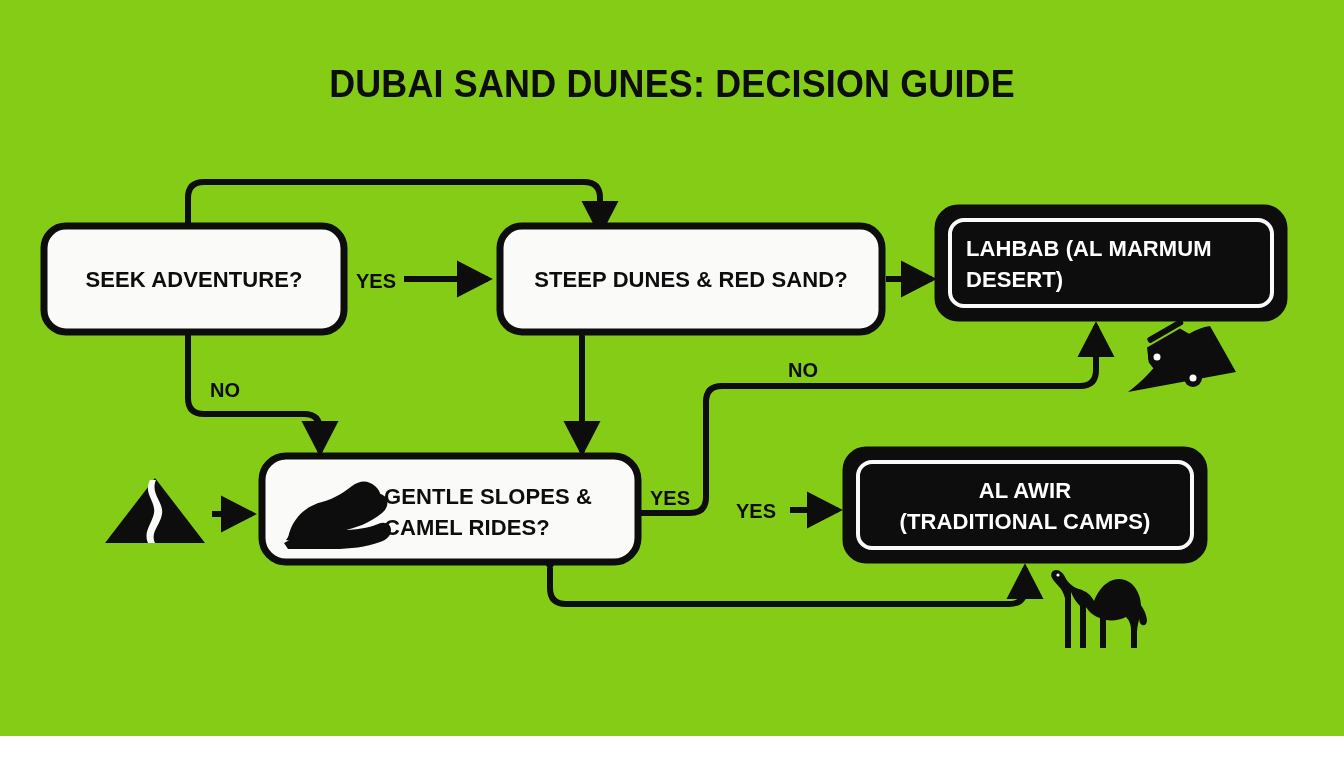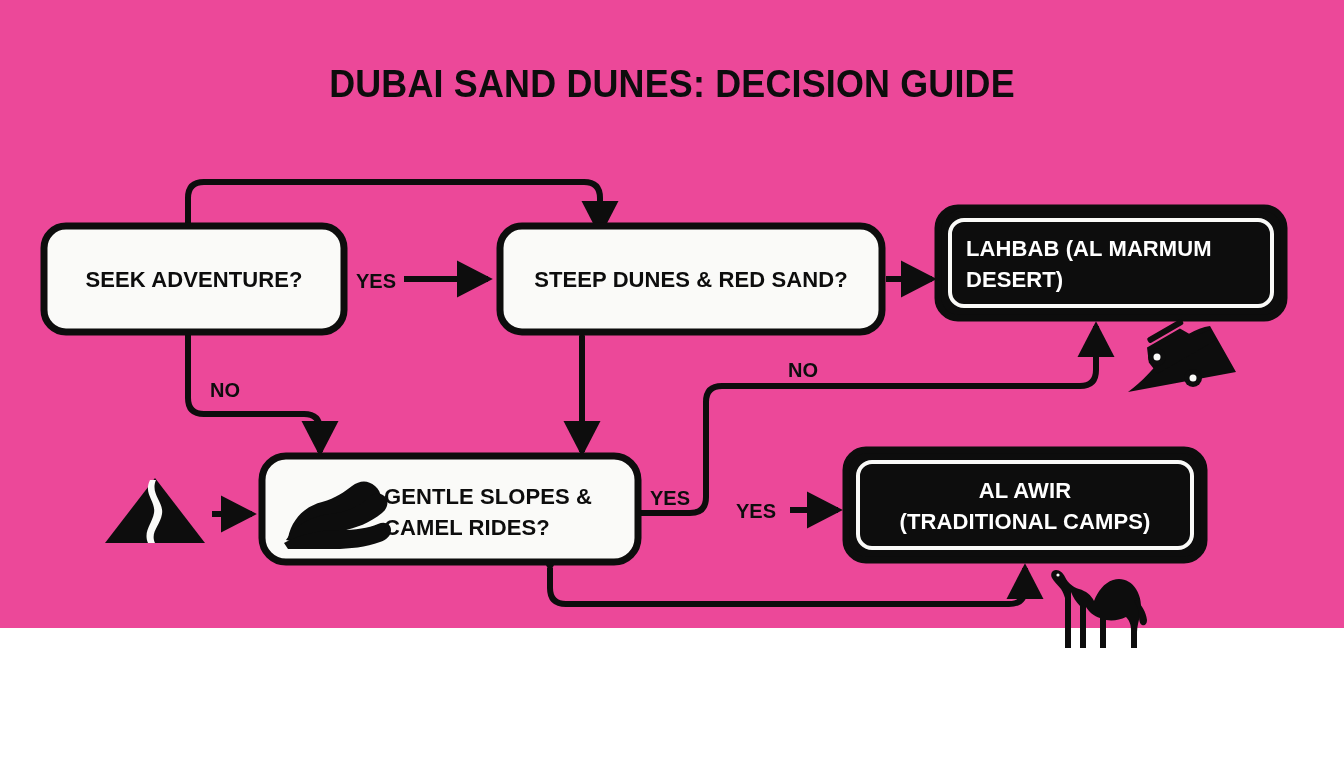--- a/index.html
+++ b/index.html
@@ -9,22 +9,22 @@
   }
   body {
     width: 1344px;
     height: 768px;
     overflow: hidden;
     font-family: "Liberation Sans", sans-serif;
   }
   #canvas {
     position: relative;
     width: 1344px;
-    height: 628px;
-    background: #ec4899;
+    height: 736px;
+    background: #84cc16;
   }
   .diagram-title {
     position: absolute;
     left: 0;
     top: 62px;
     width: 1344px;
     text-align: center;
     font-family: "Liberation Sans", sans-serif;
     font-weight: bold;
     font-size: 39px;

